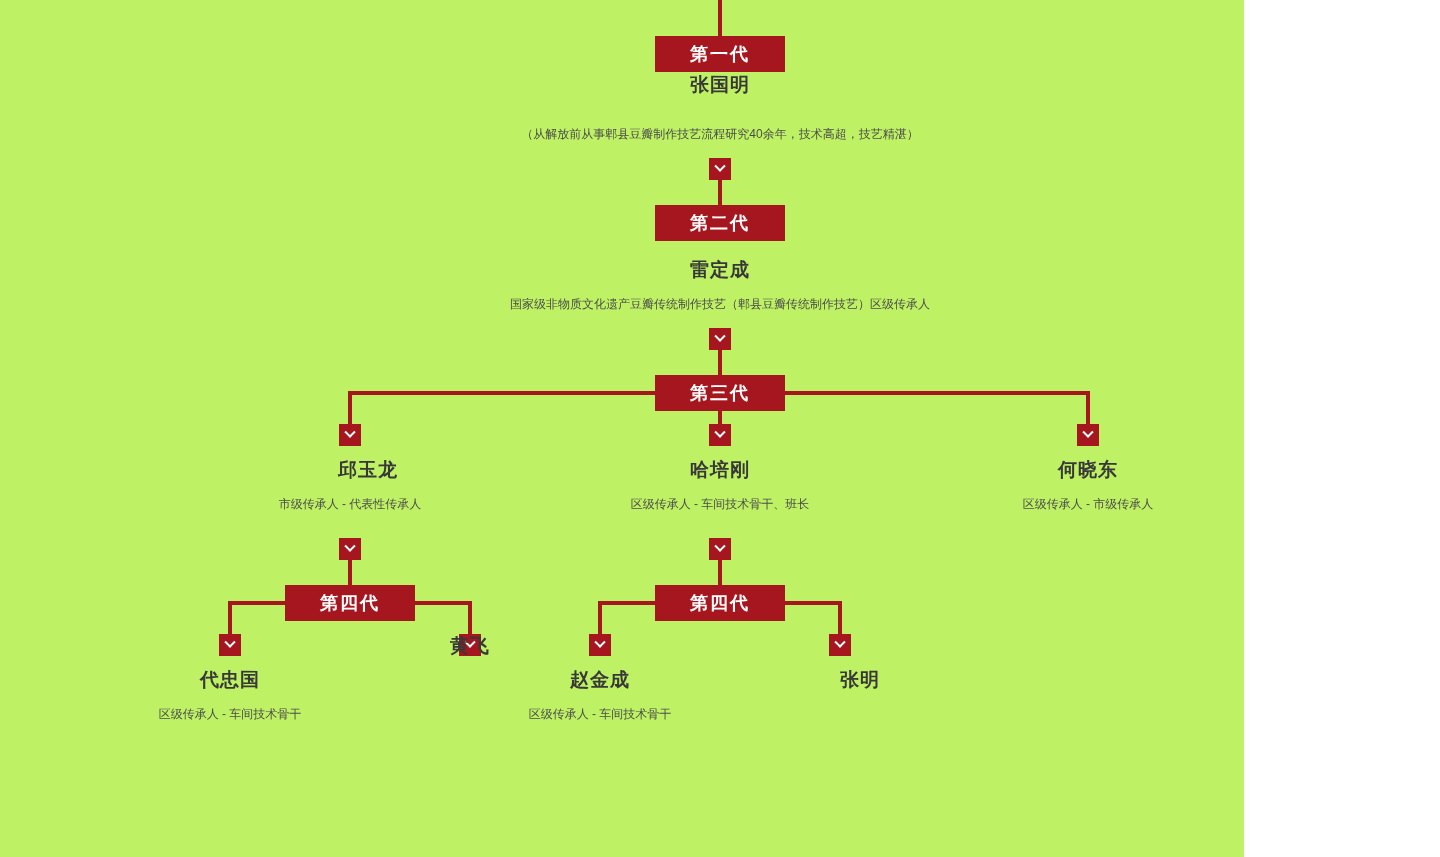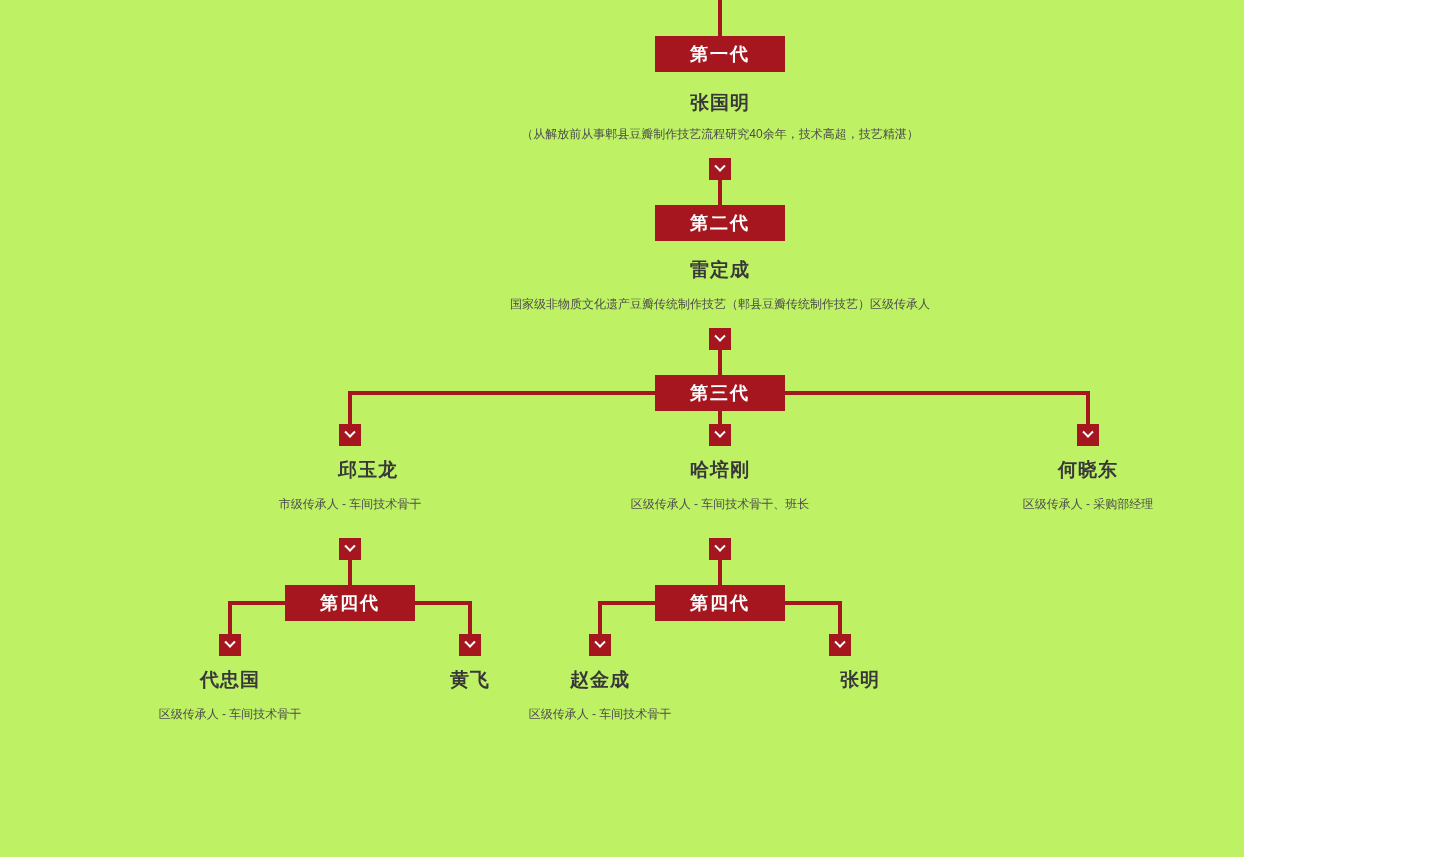--- a/index.html
+++ b/index.html
@@ -71,21 +71,21 @@
 </head>
 <body>
 
 <div class="canvas">
 
   <div class="line vline" style="left:720px; top:0; height:36px;"></div>
 
   <div class="gen-box" style="left:720px; top:36px;">
     <span>第一代</span>
   </div>
-  <div class="member-name" style="left:720px; top:90px;text-align:center;">张国明</div>
+  <div class="member-name" style="left:720px; top:72px;text-align:center;">张国明</div>
   <div class="member-desc" style="left:720px; top:126px;">（从解放前从事郫县豆瓣制作技艺流程研究40余年，技术高超，技艺精湛）</div>
 
   <div class="arrow-box" style="left:720px; top:158px;">
     <span class="chevron"></span>
   </div>
   <div class="line vline" style="left:720px; top:180px; height:25px;"></div>
 
   <div class="gen-box" style="left:720px; top:205px;">
     <span>第二代</span>
   </div>
@@ -114,23 +114,23 @@
     <span class="chevron"></span>
   </div>
   <div class="arrow-box" style="left:1088px; top:424px;">
     <span class="chevron"></span>
   </div>
 
   <div class="member-name" style="left:368px; top:457px;">邱玉龙</div>
   <div class="member-name" style="left:720px; top:457px;">哈培刚</div>
   <div class="member-name" style="left:1088px; top:457px;">何晓东</div>
 
-  <div class="member-desc" style="left:350px; top:496px;">市级传承人 - 车间技术骨干</div>
+  <div class="member-desc" style="left:350px; top:496px;">市级传承人 - 代表性传承人</div>
   <div class="member-desc" style="left:720px; top:496px;">区级传承人 - 车间技术骨干、班长</div>
-  <div class="member-desc" style="left:1088px; top:496px;">区级传承人 - 采购部经理</div>
+  <div class="member-desc" style="left:1088px; top:496px;">区级传承人 - 市级传承人</div>
 
   <div class="arrow-box" style="left:350px; top:538px;">
     <span class="chevron"></span>
   </div>
   <div class="arrow-box" style="left:720px; top:538px;">
     <span class="chevron"></span>
   </div>
   <div class="line vline" style="left:350px; top:560px; height:25px;"></div>
   <div class="line vline" style="left:720px; top:560px; height:25px;"></div>
 
@@ -143,21 +143,21 @@
   <div class="line vline" style="left:470px; top:601px; height:33px;"></div>
 
   <div class="arrow-box" style="left:230px; top:634px;">
     <span class="chevron"></span>
   </div>
   <div class="arrow-box" style="left:470px; top:634px;">
     <span class="chevron"></span>
   </div>
 
   <div class="member-name" style="left:230px; top:667px;">代忠国</div>
-  <div class="member-name" style="left:470px; top:667px;">黄飞</div>
+  <div class="member-name" style="left:470px; top:633px;">黄飞</div>
   <div class="member-desc" style="left:230px; top:706px;">区级传承人 - 车间技术骨干</div>
 
   <div class="gen-box" style="left:720px; top:585px;">
     <span>第四代</span>
   </div>
   <div class="line hline" style="left:598px; top:601px; width:57px;"></div>
   <div class="line hline" style="left:785px; top:601px; width:57px;"></div>
   <div class="line vline" style="left:600px; top:601px; height:33px;"></div>
   <div class="line vline" style="left:840px; top:601px; height:33px;"></div>
 

